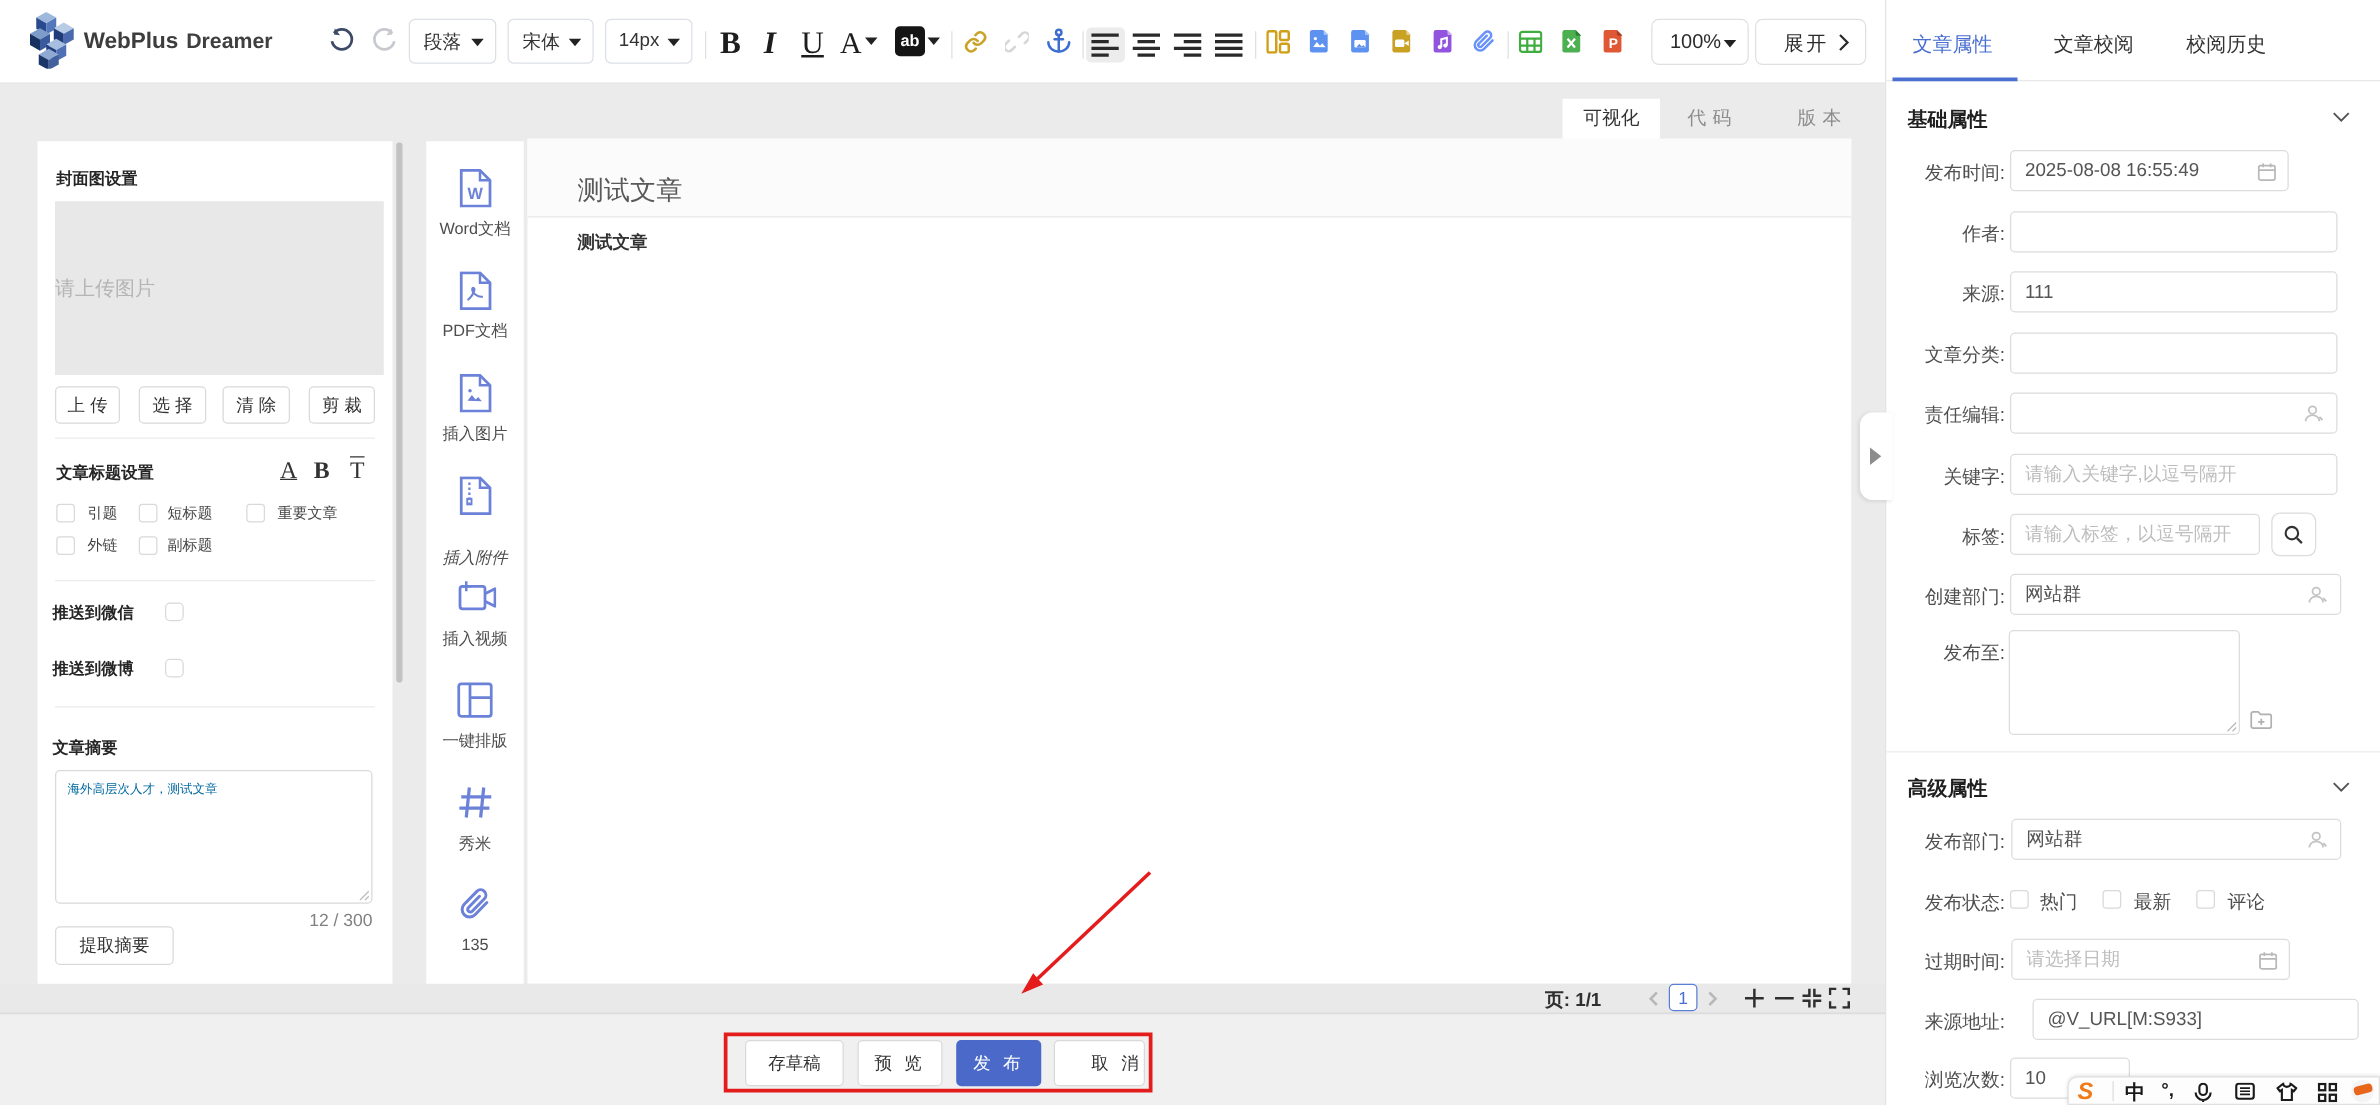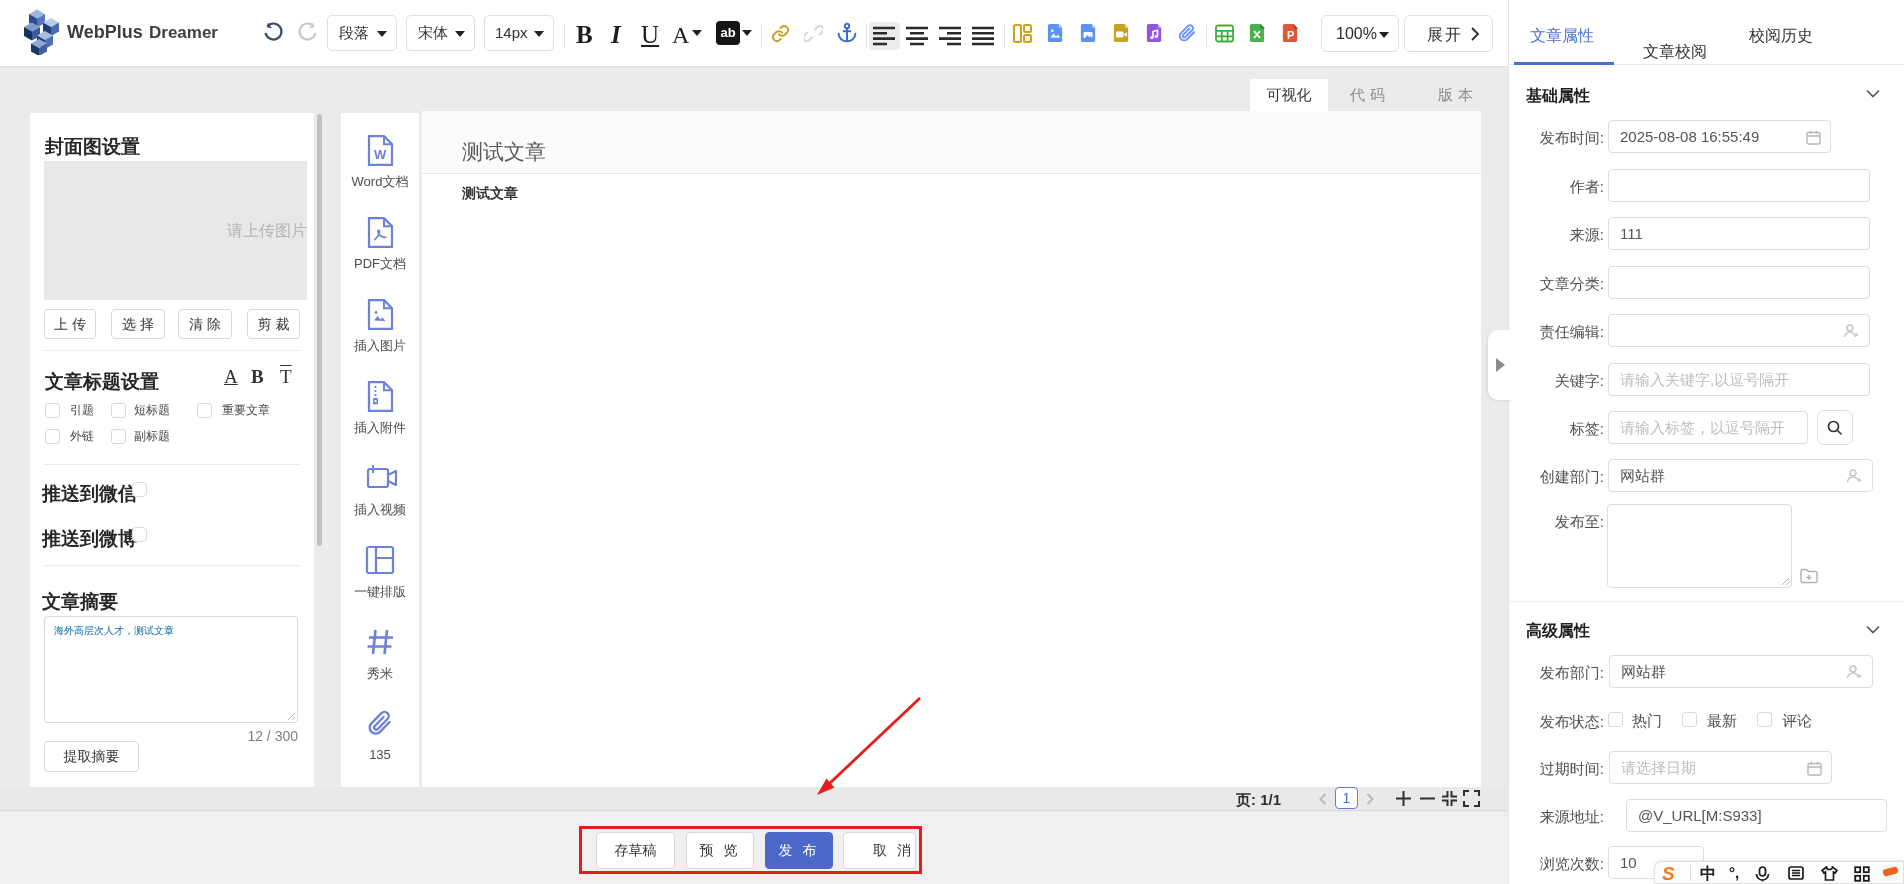--- a/index.html
+++ b/index.html
@@ -10,21 +10,21 @@
 
 
 #topbar { left:0; top:0; width:1508px; height:67px; background:#fff; border-bottom:1px solid #e2e2e2; }
 .sep { position:absolute; top:25px; width:1px; height:22px; background:#e0e0e0; }
 .ddl { position:absolute; top:15px; height:36px; background:#fff; border:1px solid #dcdfe6; border-radius:5px; font-size:15px; color:#333; }
 .ddl .txt { position:absolute; left:11px; top:8px; }
 .caret { position:absolute; width:0; height:0; border-left:5px solid transparent; border-right:5px solid transparent; border-top:6px solid #222; top:15px; }
 
 
 #leftcard { left:30px; top:113px; width:284px; height:674px; background:#fff; }
-.lc-h { position:absolute; left:15px; font-size:19px; font-weight:bold; color:#262626; }
+.lc-h { position:absolute; left:15px; font-size:13px; font-weight:bold; color:#262626; }
 .lc-div { position:absolute; left:14px; width:256px; border-top:1px solid #ececec; }
 .btn { position:absolute; background:#fff; border:1px solid #d9d9d9; border-radius:4px; font-size:14px; color:#333; text-align:center; }
 .cb { position:absolute; width:15px; height:15px; background:#fff; border:1px solid #d9d9d9; border-radius:3px; }
 .cb-lab { position:absolute; font-size:12px; color:#454545; }
 
 
 #midbar { left:341px; top:113px; width:78px; height:674px; background:#fff; }
 .mb-item { position:absolute; left:0; width:78px; text-align:center; }
 .mb-lab { position:absolute; width:78px; top:33px; font-size:13px; color:#4d4d4d; text-align:center; }
 
@@ -94,21 +94,21 @@
   </div>
 
   <svg class="abs" style="left:800px;top:690px;" width="140" height="115" viewBox="0 0 140 115">
       <path d="M120 8 L30 93" stroke="#e51c1c" stroke-width="2.8"></path>
       <path d="M17 105 L34.5 97.5 26.5 88.5 z" fill="#e51c1c"></path>
     </svg>
 
   <div class="abs" id="leftcard">
     <div class="lc-h" style="top:21px;">封面图设置</div>
     <div style="position:absolute;left:14px;top:48px;width:263px;height:139px;background:#e8e8e8;">
-      <div style="position:absolute;left:0;top:60px;width:263px;text-align:right;font-size:16px;color:#b5b5b5;">请上传图片</div>
+      <div style="position:absolute;left:0;top:60px;width:263px;text-align:left;font-size:16px;color:#b5b5b5;">请上传图片</div>
     </div>
     <div class="btn" style="left:14px;top:196px;width:52px;height:30px;line-height:28px;">上 传</div>
     <div class="btn" style="left:81px;top:196px;width:54px;height:30px;line-height:28px;">选 择</div>
     <div class="btn" style="left:148px;top:196px;width:54px;height:30px;line-height:28px;">清 除</div>
     <div class="btn" style="left:217px;top:196px;width:53px;height:30px;line-height:28px;">剪 裁</div>
     <div class="lc-div" style="top:237px;"></div>
     <div class="lc-h" style="top:256px;">文章标题设置</div>
     <div style="position:absolute;left:194px;top:253px;font-family:'Liberation Serif',serif;font-size:19px;color:#333;text-decoration:underline;">A</div>
     <div style="position:absolute;left:221px;top:253px;font-family:'Liberation Serif',serif;font-size:19px;font-weight:bold;color:#333;">B</div>
     <div style="position:absolute;left:250px;top:253px;font-family:'Liberation Serif',serif;font-size:19px;color:#333;text-decoration:overline;">T</div>
@@ -171,21 +171,21 @@
       <div class="mb-lab" style="position:static;margin-top:3px;">插入图片</div>
     </div>
 
     <div class="mb-item" style="top:268px;">
       <svg width="27" height="31" viewBox="0 0 27 31" fill="none" stroke="#6b82d8" stroke-width="2.2">
           <path d="M2 1.2 h15 l8 8 v20.6 h-23 z"></path>
           <path d="M17 1.2 v8 h8" stroke-width="2"></path>
           <path d="M8.5 5 v2 m0 2 v2 m0 2 v2 m0 2 v2 m0 2 v2" stroke-width="1.8"></path>
           <rect x="6.8" y="18" width="3.4" height="4.5" stroke-width="1.5"></rect>
         </svg>
-      <div class="mb-lab" style="position:static;margin-top:3px;">插入附件</div>
+      <div class="mb-lab" style="position:static;margin-top:20px;font-style:italic;">插入附件</div>
     </div>
 
     <div class="mb-item" style="top:350px;">
       <svg width="34" height="30" viewBox="0 0 34 30" fill="none" stroke="#6b82d8" stroke-width="2.2">
           <rect x="5" y="6" width="20" height="18" rx="2"></rect>
           <path d="M25 12 l8-4 v14 l-8-4" stroke-linejoin="round"></path>
           <path d="M10 2 v8 M6 6 h8" stroke-width="2"></path>
         </svg>
       <div class="mb-lab" style="position:static;margin-top:4px;">插入视频</div>
     </div>
@@ -363,21 +363,21 @@
         <span class="txt" style="left:22px;top:9px;font-size:16px;color:#2b2b2b;letter-spacing:2px;">展开</span>
       <svg style="position:absolute;left:62px;top:10px;" width="16" height="16" viewBox="0 0 16 16" fill="none" stroke="#2b2b2b" stroke-width="1.8">
           <path d="M5 2 l6 6 -6 6"></path>
         </svg>
     </div>
   </div>
 
   <div class="abs" id="rightpanel">
     <div style="position:absolute;left:0;top:0;width:396px;height:65px;border-bottom:1px solid #e8e8e8;"></div>
     <div class="rp-tab" style="left:21px;color:#4a6fd1;">文章属性</div>
-    <div class="rp-tab" style="left:134px;color:#333;margin-top:16px;">文章校阅</div>
+    <div class="rp-tab" style="left:134px;color:#333;">文章校阅</div>
     <div class="rp-tab" style="left:240px;color:#333;">校阅历史</div>
     <div style="position:absolute;left:5px;top:62px;width:100px;height:3px;background:#4a6fd1;"></div>
 
     <div style="position:absolute;left:17px;top:86px;font-size:16px;font-weight:bold;color:#1f1f1f;">基础属性</div>
     <svg style="position:absolute;left:357px;top:89px;" width="14" height="10" viewBox="0 0 14 10" fill="none" stroke="#555" stroke-width="1.6">
         <path d="M1 1.5 l6 6 6-6"></path>
       </svg>
 
     <div class="rp-lab" style="left:0px;top:129px;padding-left:25px;">发布时间:</div>
     <div class="rp-in" style="left:99px;top:120px;width:223px;">2025-08-08 16:55:49

